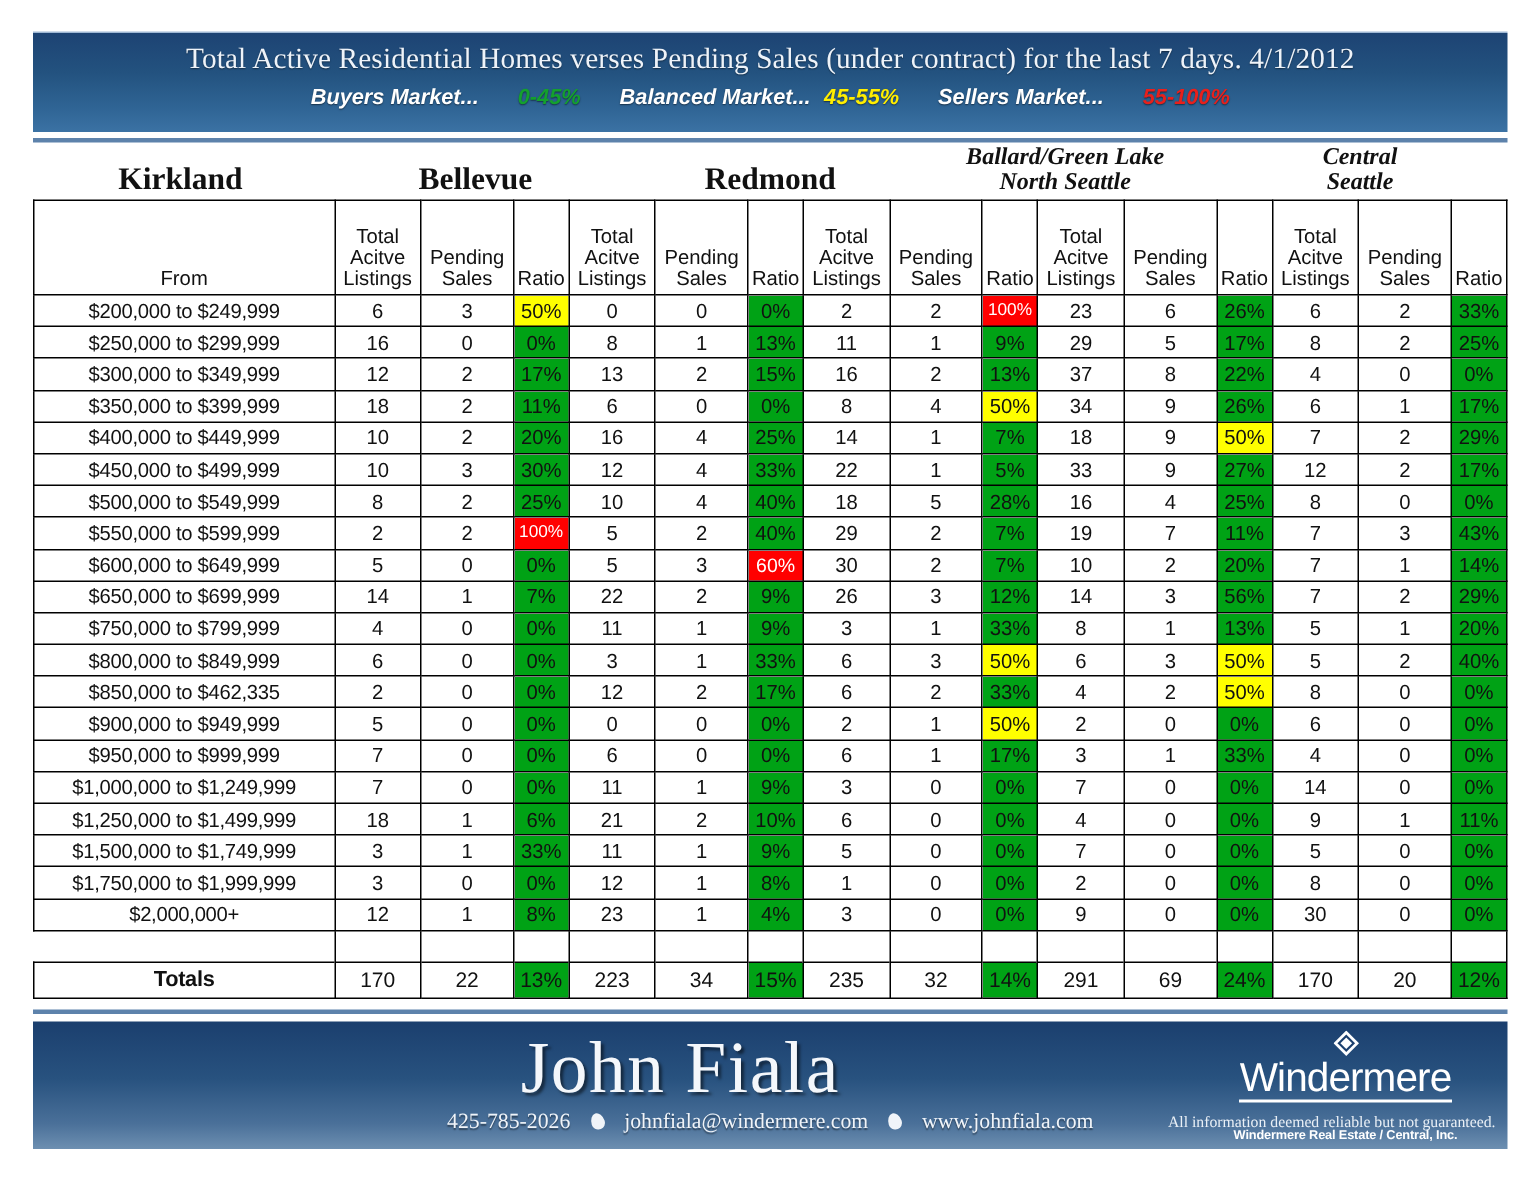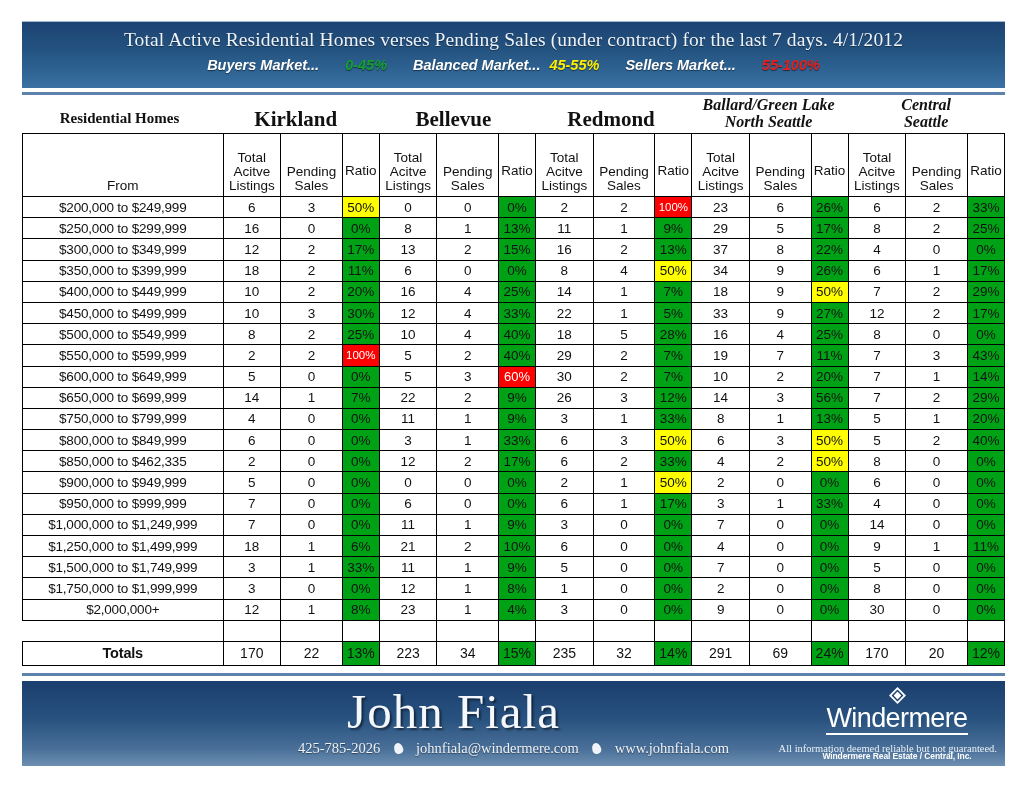--- a/index.html
+++ b/index.html
@@ -88,21 +88,21 @@
   col.c-label{width:195px;}
   col.c-act{width:56px;}
   col.c-pen{width:60px;}
   col.c-ratio{width:36px;}
 
   thead td{height:63px;line-height:1.04;font-size:12.5px;}
   thead td.h-label{
     text-align:center;vertical-align:bottom;
     padding-bottom:3px;font-size:13.5px;
   }
-  thead td.h-ratio{vertical-align:bottom;padding-bottom:18px;}
+  thead td.h-ratio{vertical-align:bottom;padding-bottom:3px;}
   thead td.h-col{vertical-align:bottom;padding-bottom:3px;}
 
   tbody tr{height:21.2px;}
   td.rowlabel{
     text-align:left;padding-left:4px;
     font-weight:bold;font-size:14px;
     letter-spacing:-.2px;
   }
   td.num{font-size:14px;}
   td.ratio{font-size:13px;font-weight:normal;}
@@ -190,23 +190,20 @@
       <i class="lg-gap"></i>
       <span>Sellers Market...</span>
       <i class="lg-gap"></i>
       <span class="val-red">55-100%</span>
     </div>
   </div>
 
   <div class="hdr-rule"></div>
 
   <div class="region-row">
-    <div class="rr-label">
-      <span>Residential Homes</span>
-    </div>
     <div class="rr-city">
       <span>Kirkland</span>
     </div>
     <div class="rr-city">
       <span>Bellevue</span>
     </div>
     <div class="rr-city">
       <span>Redmond</span>
     </div>
     <div class="rr-city small">

